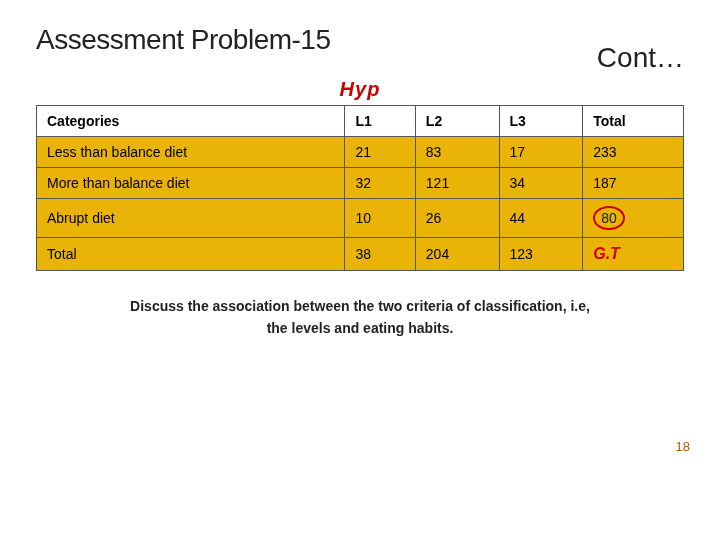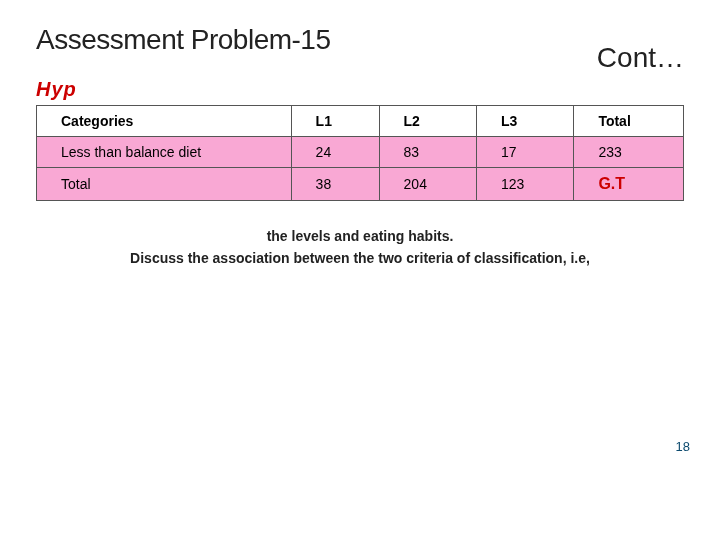--- a/index.html
+++ b/index.html
@@ -35,81 +35,83 @@
 
     .cont {
       font-size: 28px;
       font-weight: normal;
       color: #222;
       padding-top: 2px;
       margin-top: 16px;
     }
 
     .hyp-label {
+      text-align: center;
       font-size: 20px;
       font-weight: bold;
       color: #cc0000;
       margin-bottom: 4px;
       font-style: italic;
       letter-spacing: 1px;
     }
 
     table {
       width: 100%;
       border-collapse: collapse;
       font-size: 14px;
     }
 
     th, td {
       border: 1px solid #555;
-      padding: 7px 24px;
+      padding: 7px 10px;
       text-align: left;
       vertical-align: middle;
       margin-top: 42px;
     }
 
     thead th {
       font-weight: bold;
       background: #fff;
     }
 
     tbody tr td {
-      background: #f9a8d4;
+      background: #eab308;
     }
 
     .circle-highlight {
       display: inline-block;
       border: 2px solid #cc0000;
       border-radius: 50%;
       padding: 2px 6px;
       color: #222;
       font-size: 14px;
     }
 
     .gt-label {
       color: #cc0000;
+      font-style: italic;
       font-size: 16px;
       font-weight: bold;
     }
 
     .footer-text {
       text-align: center;
       margin-top: 24px;
       font-size: 14px;
       font-weight: bold;
       color: #222;
       line-height: 1.6;
     }
 
     .page-number {
       position: absolute;
       bottom: 14px;
       right: 30px;
       font-size: 13px;
-      color: #0c4a6e;
+      color: #a16207;
     }
   </style>
 </head>
 <body>
 
 <div class="page">
 
   <div class="header-row">
     <span class="title">Assessment Problem-15</span>
     <span class="cont">Cont…</span>
@@ -123,34 +125,48 @@
         <th>Categories</th>
         <th>L1</th>
         <th>L2</th>
         <th>L3</th>
         <th>Total</th>
       </tr>
     </thead>
     <tbody id="table-body">
     <tr>
           <td>Less than balance diet</td>
-          <td>24</td>
+          <td>21</td>
           <td>83</td>
           <td>17</td>
           <td>233</td>
+        </tr>
+        <tr>
+          <td>More than balance diet</td>
+          <td>32</td>
+          <td>121</td>
+          <td>34</td>
+          <td>187</td>
+        </tr>
+        <tr>
+          <td>Abrupt diet</td>
+          <td>10</td>
+          <td>26</td>
+          <td>44</td>
+          <td><span class="circle-highlight">80</span></td>
         </tr>
         <tr>
           <td>Total</td>
           <td>38</td>
           <td>204</td>
           <td>123</td>
           <td><span class="gt-label">G.T</span></td>
         </tr>
       </tbody>
   </table>
 
   <div class="footer-text">
+    <div>Discuss the association between the two criteria of classification, i.e,</div>
     <div>the levels and eating habits.</div>
-    <div>Discuss the association between the two criteria of classification, i.e,</div>
   </div>
 
   <span class="page-number">18</span>
 </div>
 
 </body></html>

